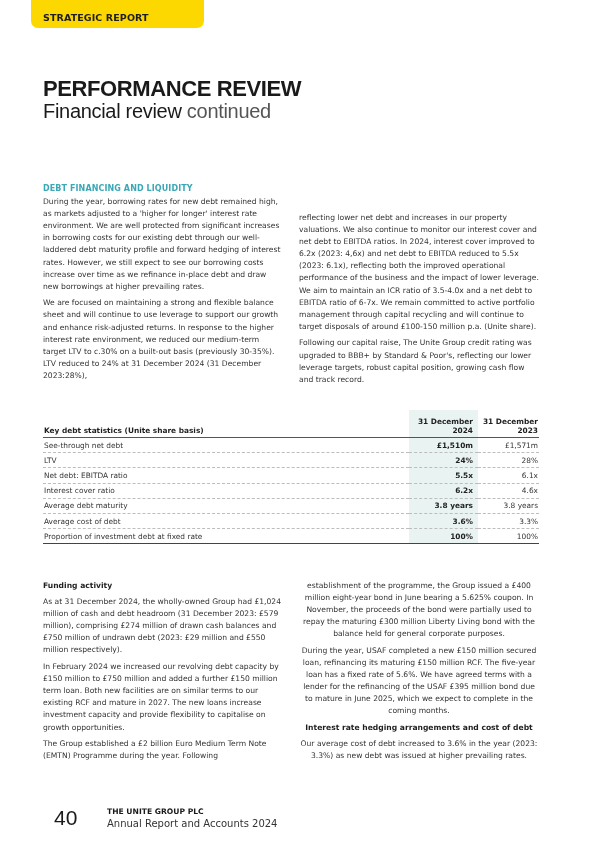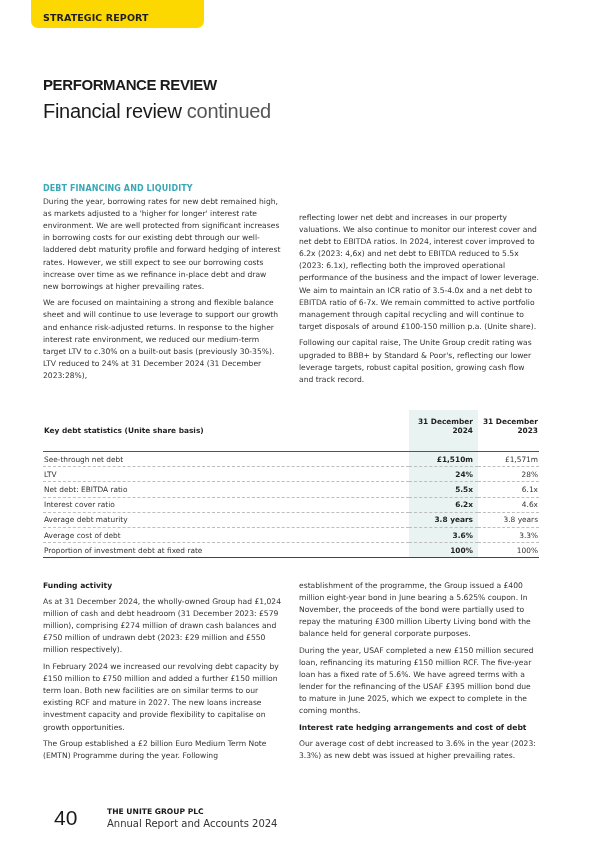--- a/index.html
+++ b/index.html
@@ -13,21 +13,21 @@
     background: #fdd800; border-radius: 0 0 7px 7px;
   }
   .tab span {
     position: absolute; left: 12px; top: 12px;
     font-family: "DejaVu Sans", sans-serif; font-weight: bold;
     font-size: 9.5px; color: #1e1e1e; letter-spacing: 0.1px;
   }
   .title {
     position: absolute; left: 43px; top: 76px;
     font-family: "Liberation Sans", sans-serif; font-weight: bold;
-    font-size: 15px; color: #1a1a1a; letter-spacing: -0.4px;
+    font-size: 22px; color: #1a1a1a; letter-spacing: -0.4px;
   }
   .subtitle {
     position: absolute; left: 43px; top: 100px;
     font-family: "Liberation Sans", sans-serif;
     font-size: 20px; color: #1a1a1a; letter-spacing: -0.3px;
   }
   .subtitle .light { color: #555; }
   .col {
     position: absolute; font-size: 7.6px; line-height: 12.1px; color: #333;
   }
@@ -40,21 +40,21 @@
   }
   .sub-head { font-weight: bold; color: #1f1f1f; margin-bottom: 4px !important; }
 
   .table-wrap {
     position: absolute; left: 43px; top: 410px; width: 496px;
   }
   table { width: 100%; border-collapse: collapse; font-size: 7.4px; color: #333; }
   th, td { padding: 0 2px; }
   thead th {
     font-weight: bold; color: #1f1f1f; vertical-align: bottom;
-    padding-bottom: 16px; border-bottom: 1.6px solid #555; height: 25px;
+    padding-bottom: 2px; border-bottom: 1.6px solid #555; height: 25px;
   }
   thead th.label { text-align: left; padding-left: 1px; }
   th.num, td.num { text-align: right; }
   th.cur, td.cur { background: #e9f3f1; width: 62px; padding-right: 5px; }
   th.prev, td.prev { width: 58px; padding-right: 1px; }
   tbody td { height: 14.2px; border-bottom: 1px dashed #bdbdbd; }
   tbody td.label { padding-left: 1px; }
   tbody td.cur { font-weight: bold; color: #1f1f1f; }
   tbody tr:last-child td { border-bottom: 1.8px solid #444; }
 
@@ -142,21 +142,21 @@
     </tbody>
   </table>
 </div>
 
 <div class="col col-left" style="top:580px;">
   <p class="sub-head">Funding activity</p>
   <p>As at 31 December 2024, the wholly-owned Group had £1,024 million of cash and debt headroom (31 December 2023: £579 million), comprising £274 million of drawn cash balances and £750 million of undrawn debt (2023: £29 million and £550 million respectively).</p>
   <p>In February 2024 we increased our revolving debt capacity by £150 million to £750 million and added a further £150 million term loan. Both new facilities are on similar terms to our existing RCF and mature in 2027. The new loans increase investment capacity and provide flexibility to capitalise on growth opportunities.</p>
   <p>The Group established a £2 billion Euro Medium Term Note (EMTN) Programme during the year. Following</p>
 </div>
-<div class="col col-right" style="top:580px;">
+<div class="col col-right" style="top:580px;text-align:center;">
   <p>establishment of the programme, the Group issued a £400 million eight-year bond in June bearing a 5.625% coupon. In November, the proceeds of the bond were partially used to repay the maturing £300 million Liberty Living bond with the balance held for general corporate purposes.</p>
   <p>During the year, USAF completed a new £150 million secured loan, refinancing its maturing £150 million RCF. The five-year loan has a fixed rate of 5.6%. We have agreed terms with a lender for the refinancing of the USAF £395 million bond due to mature in June 2025, which we expect to complete in the coming months.</p>
   <p class="sub-head">Interest rate hedging arrangements and cost of debt</p>
   <p>Our average cost of debt increased to 3.6% in the year (2023: 3.3%) as new debt was issued at higher prevailing rates.</p>
 </div>
 
 <div class="footer-num">40</div>
 <div class="footer-co">THE UNITE GROUP PLC</div>
 <div class="footer-sub">Annual Report and Accounts 2024</div>
 

